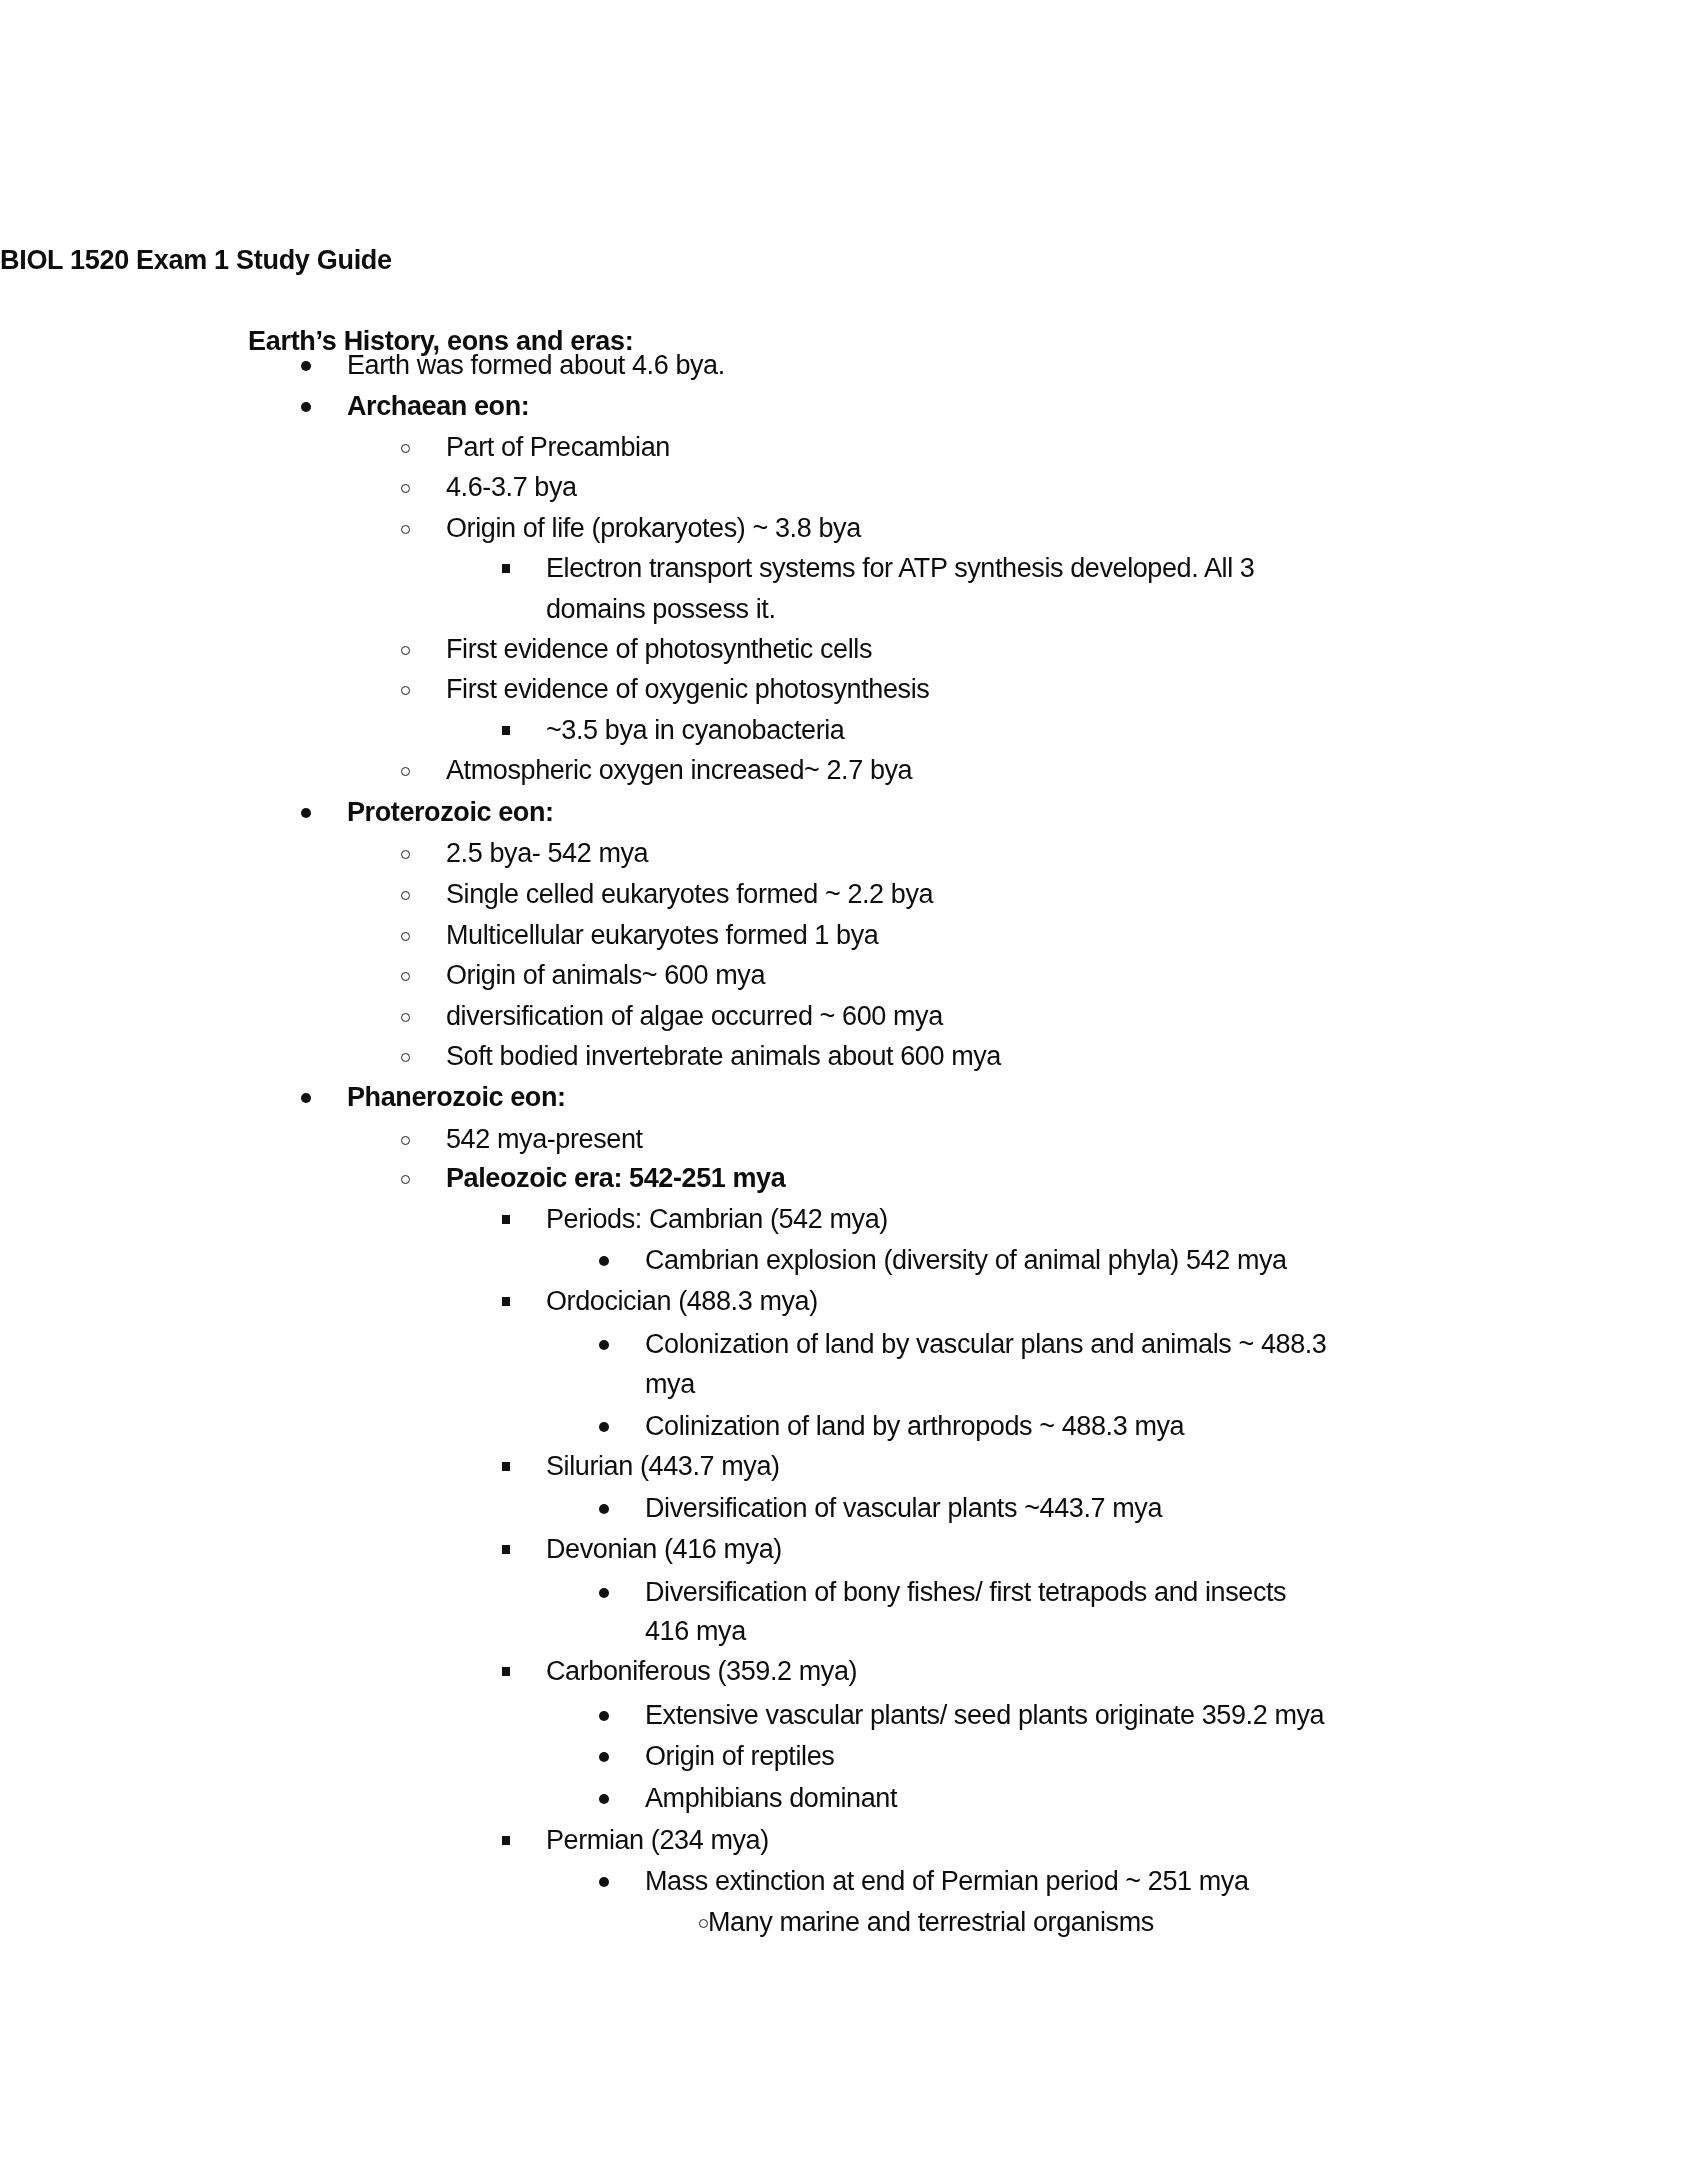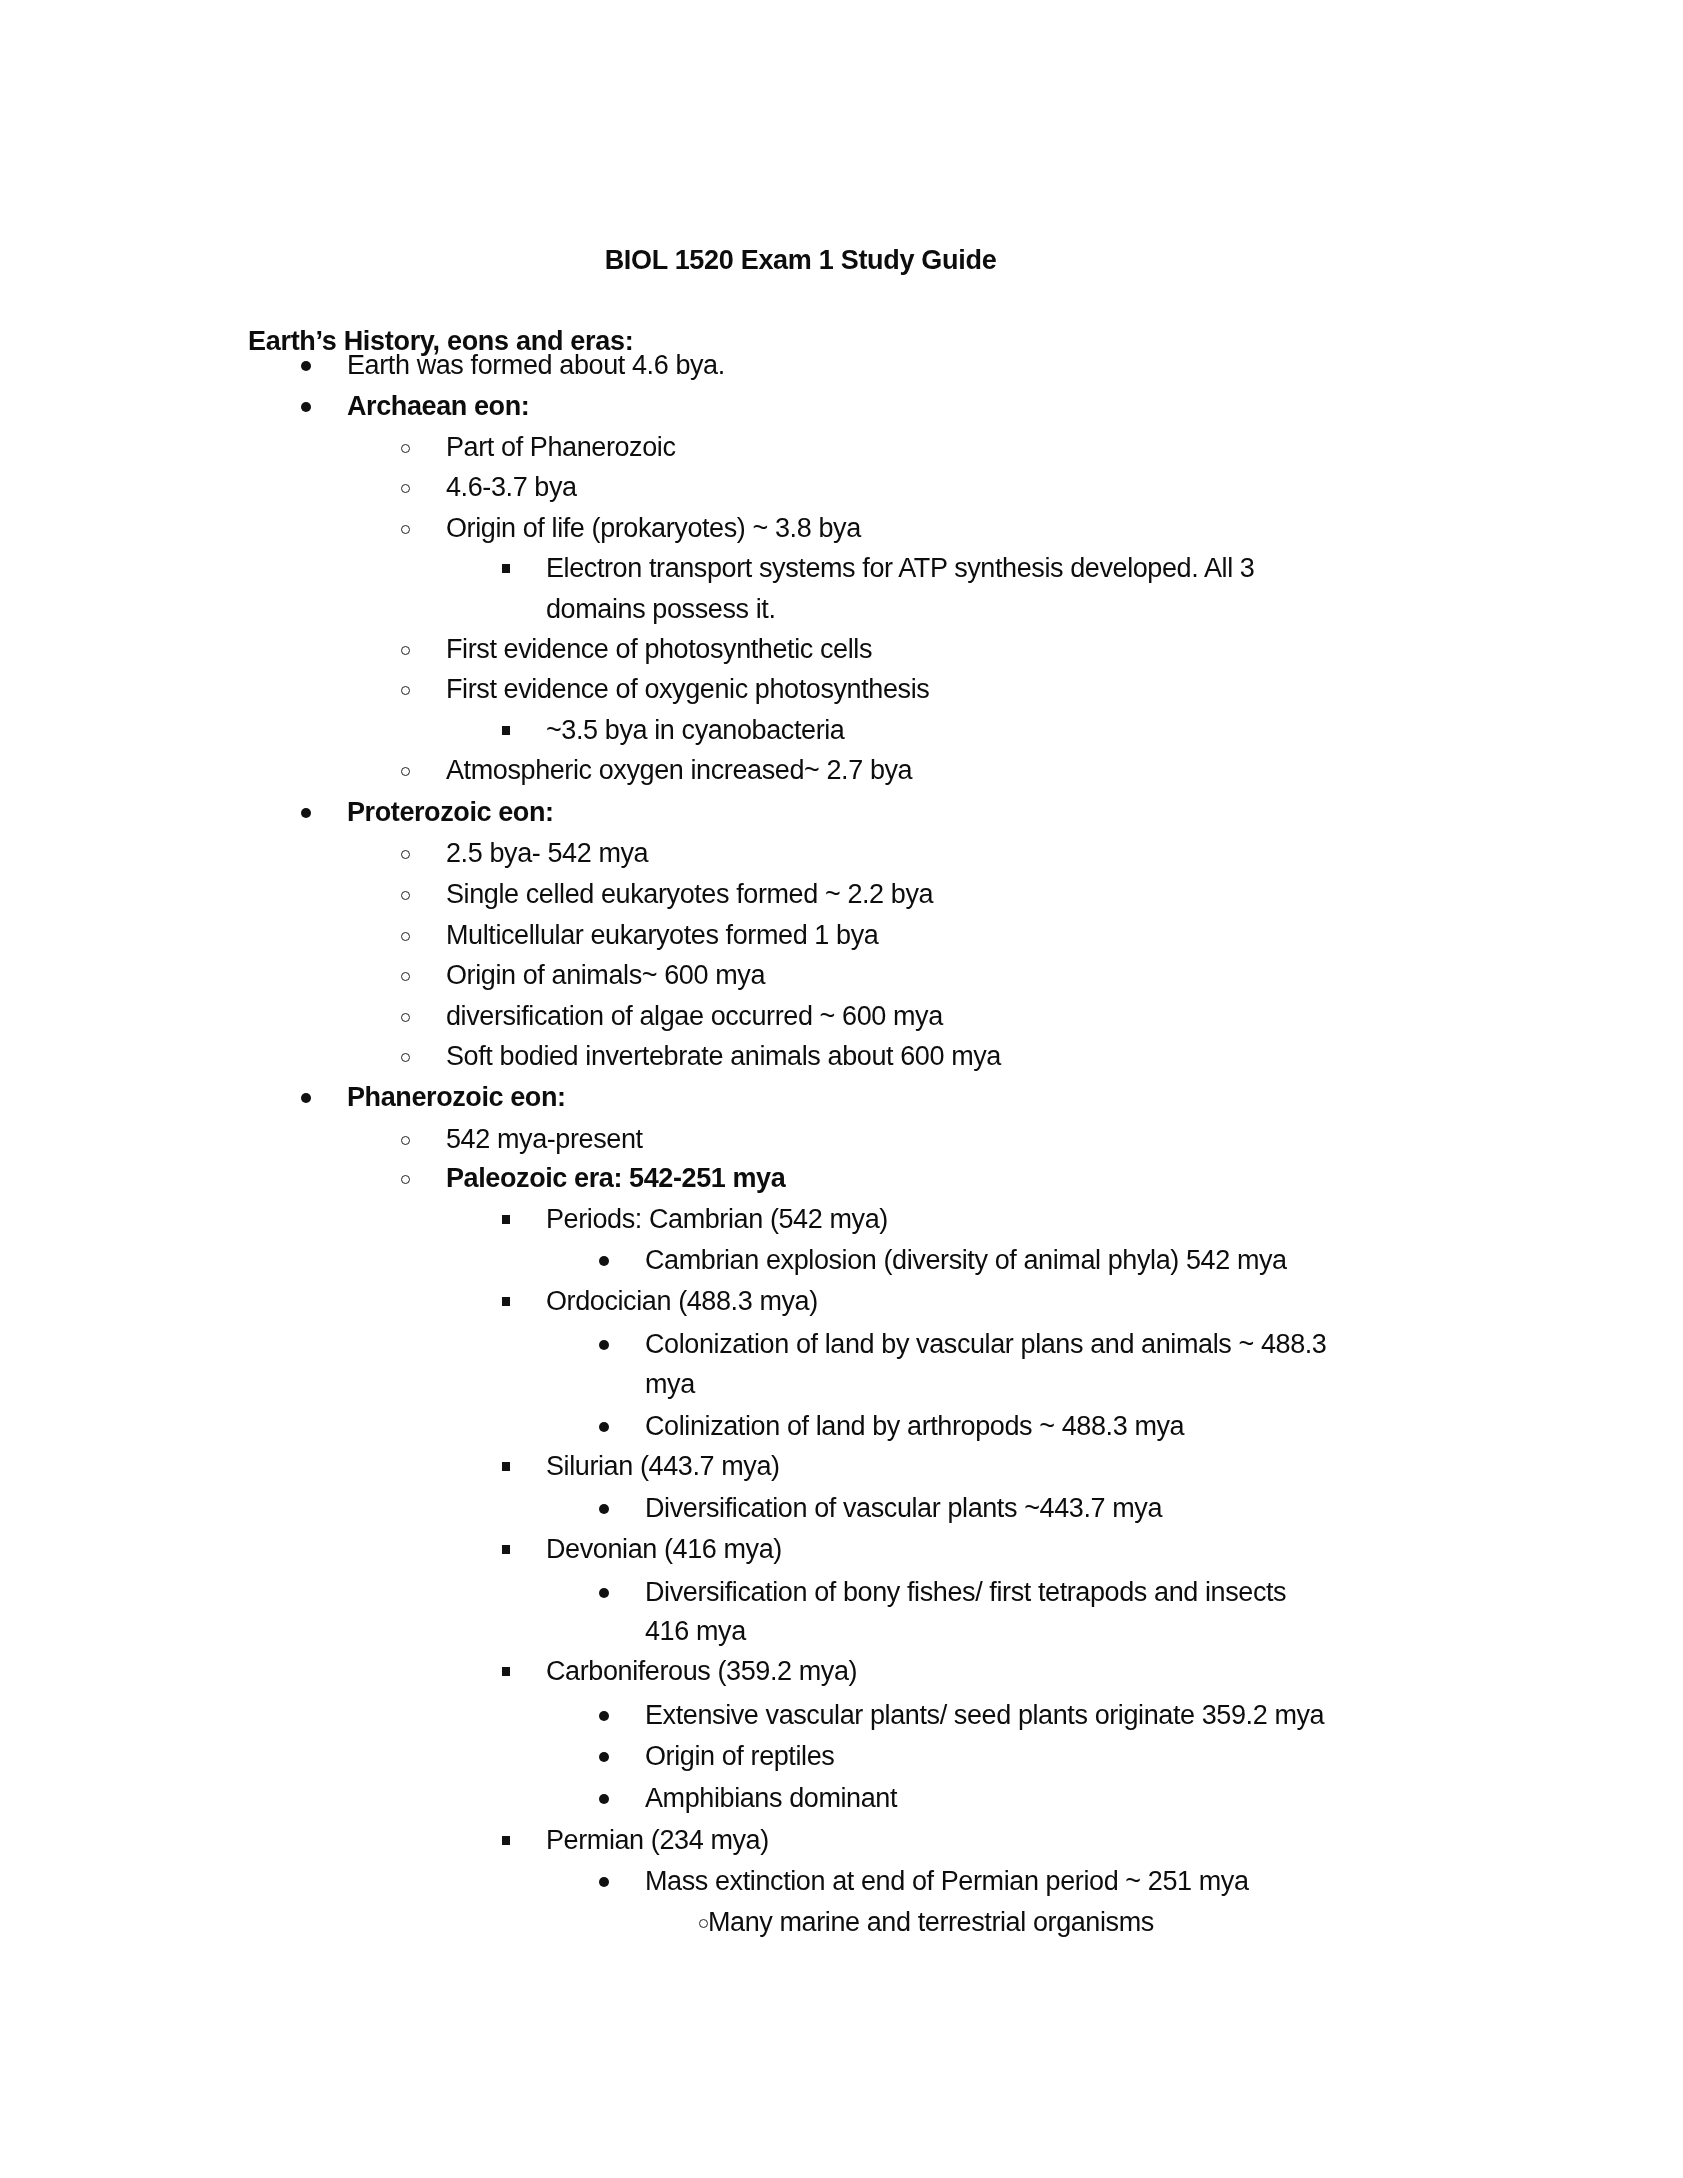--- a/index.html
+++ b/index.html
@@ -19,21 +19,20 @@
       position: absolute;
       left: 0; top: 0;
       width: 1683px; height: 2178px;
       background: #ffffff;
     }
     .title {
       position: absolute;
       left: 0;
       width: 1601px;
       top: 242px;
-      text-align: center;
       font-weight: bold;
       font-size: 27px;
       line-height: 36px;
       letter-spacing: -0.3px;
     }
     .heading {
       position: absolute;
       left: 248px;
       top: 323px;
       font-weight: bold;
@@ -109,21 +108,21 @@
       <div class="row l1" style="top: 347px;">
         <span class="marker disc"></span>
         <span class="txt">Earth was formed about 4.6 bya.</span>
       </div>
       <div class="row l1" style="top: 388px;">
         <span class="marker disc"></span>
         <span class="txt bold">Archaean eon:</span>
       </div>
       <div class="row l2" style="top: 429px;">
         <span class="marker ring"></span>
-        <span class="txt">Part of Phanerozoic</span>
+        <span class="txt">Part of Precambian</span>
       </div>
       <div class="row l2" style="top: 469px;">
         <span class="marker ring"></span>
         <span class="txt">4.6-3.7 bya</span>
       </div>
       <div class="row l2" style="top: 510px;">
         <span class="marker ring"></span>
         <span class="txt">Origin of life (prokaryotes) ~ 3.8 bya</span>
       </div>
       <div class="row l3" style="top: 550px;">

